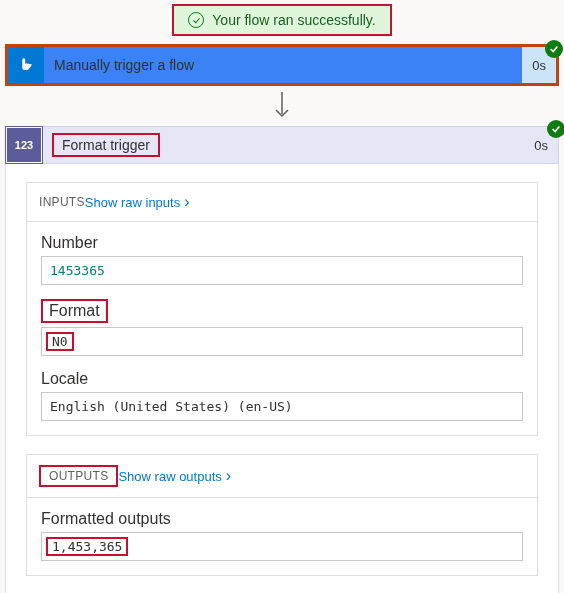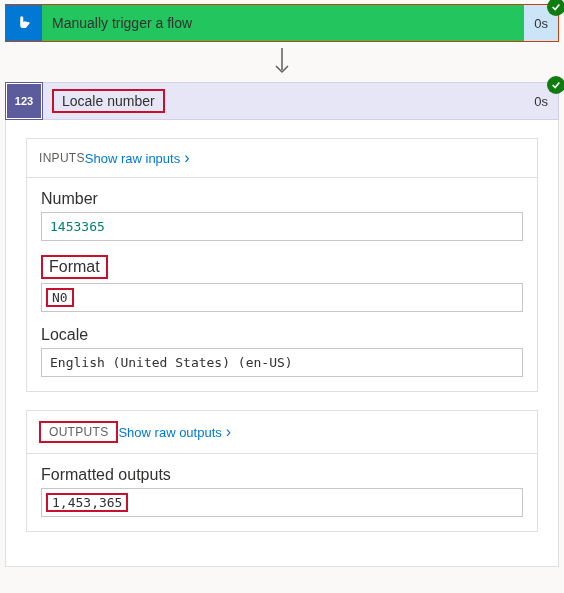--- a/index.html
+++ b/index.html
@@ -7,21 +7,21 @@
     
     .page { padding: 4px; }
 
     
     .success-wrap { text-align: center; margin-bottom: 8px; }
     .success-banner { display: inline-flex; align-items: center; gap: 8px; background: #dff6dd; border: 2px solid #c8102e; padding: 6px 14px; color: #1b5e20; }
     .success-banner .check { width: 16px; height: 16px; border: 1.5px solid #107c10; border-radius: 50%; display: inline-flex; align-items: center; justify-content: center; }
     .success-banner .check svg { width: 9px; height: 9px; }
 
     
-    .action-card { position: relative; display: flex; align-items: stretch; background: #22c55e; border: 1px solid #c2410c; margin: 0 1px; }
+    .action-card { position: relative; display: flex; align-items: stretch; background: #3b82f6; border: 3px solid #c2410c; margin: 0 1px; }
     .action-card .icon-box { width: 36px; height: 36px; background: #0078d4; display: flex; align-items: center; justify-content: center; color: #fff; }
     .action-card .title { flex: 1; display: flex; align-items: center; padding: 0 10px; color: #323130; }
     .action-card .timing { background: #cce4f7; display: flex; align-items: center; padding: 0 10px; color: #323130; font-size: 13px; }
     .card-check { position: absolute; top: -7px; right: -7px; width: 18px; height: 18px; border-radius: 50%; background: #107c10; display: flex; align-items: center; justify-content: center; }
     .card-check svg { width: 10px; height: 10px; }
 
     
     .fmt-card { position: relative; display: flex; align-items: center; background: #e6e6f7; border: 1px solid #d1d1e8; margin: 0 1px; }
     .fmt-card .icon-box { width: 36px; height: 36px; background: #5c5c9c; display: flex; align-items: center; justify-content: center; color: #fff; font-weight: 600; font-size: 11px; border: 1px solid #fff; outline: 1px solid #5c5c9c; }
     .fmt-card .title-wrap { flex: 1; display: flex; align-items: center; padding: 0 10px; }
@@ -48,20 +48,30 @@
     .field-label.boxed { display: inline-block; border: 2px solid #c8102e; padding: 1px 6px; }
     .field-box { border: 1px solid #c8c6c4; padding: 6px 8px; font-family: "Consolas", monospace; font-size: 13px; color: #323130; background: #fff; }
     .field-box.teal { color: #008272; }
     .field-box .val-boxed { display: inline-block; border: 2px solid #c8102e; padding: 0 4px; margin: -2px -4px; }
   </style>
 </head>
 <body>
 
 <div class="page">
 
+  <div class="success-wrap">
+    <div class="success-banner">
+      <span class="check">
+        <svg viewBox="0 0 12 12">
+            <polyline points="2,6 5,9 10,3" fill="none" stroke="#107c10" stroke-width="1.5"></polyline>
+          </svg>
+      </span>
+      <span>Your flow ran successfully.</span>
+    </div>
+  </div>
 
   <div class="action-card">
     <div class="icon-box">
       <svg viewBox="0 0 24 24" width="18" height="18" fill="#fff">
           <path d="M9 3a2 2 0 0 1 2 2v6l1-1a1.5 1.5 0 0 1 2 0l.5.5a1.5 1.5 0 0 1 2 0l.5.5a1.5 1.5 0 0 1 2 0c.6.6.6 1.5 0 2l-4 5c-.4.5-1 .8-1.6.8H10a3 3 0 0 1-3-3V5a2 2 0 0 1 2-2z"></path>
         </svg>
     </div>
     <div class="title">Manually trigger a flow</div>
     <div class="timing">0s</div>
     <div class="card-check">
@@ -74,21 +84,21 @@
   <div class="arrow">
     <svg viewBox="0 0 20 28">
         <line x1="10" y1="0" x2="10" y2="22" stroke="#605e5c" stroke-width="1.5"></line>
         <polyline points="4,18 10,24 16,18" fill="none" stroke="#605e5c" stroke-width="1.5"></polyline>
       </svg>
   </div>
 
   <div class="fmt-card">
     <div class="icon-box">123</div>
     <div class="title-wrap">
-      <span class="title-box">Locale number</span>
+      <span class="title-box">Format trigger</span>
     </div>
     <div class="timing">0s</div>
     <div class="card-check">
       <svg viewBox="0 0 12 12">
           <polyline points="2,6 5,9 10,3" fill="none" stroke="#fff" stroke-width="2"></polyline>
         </svg>
     </div>
   </div>
 
   <div class="details">

